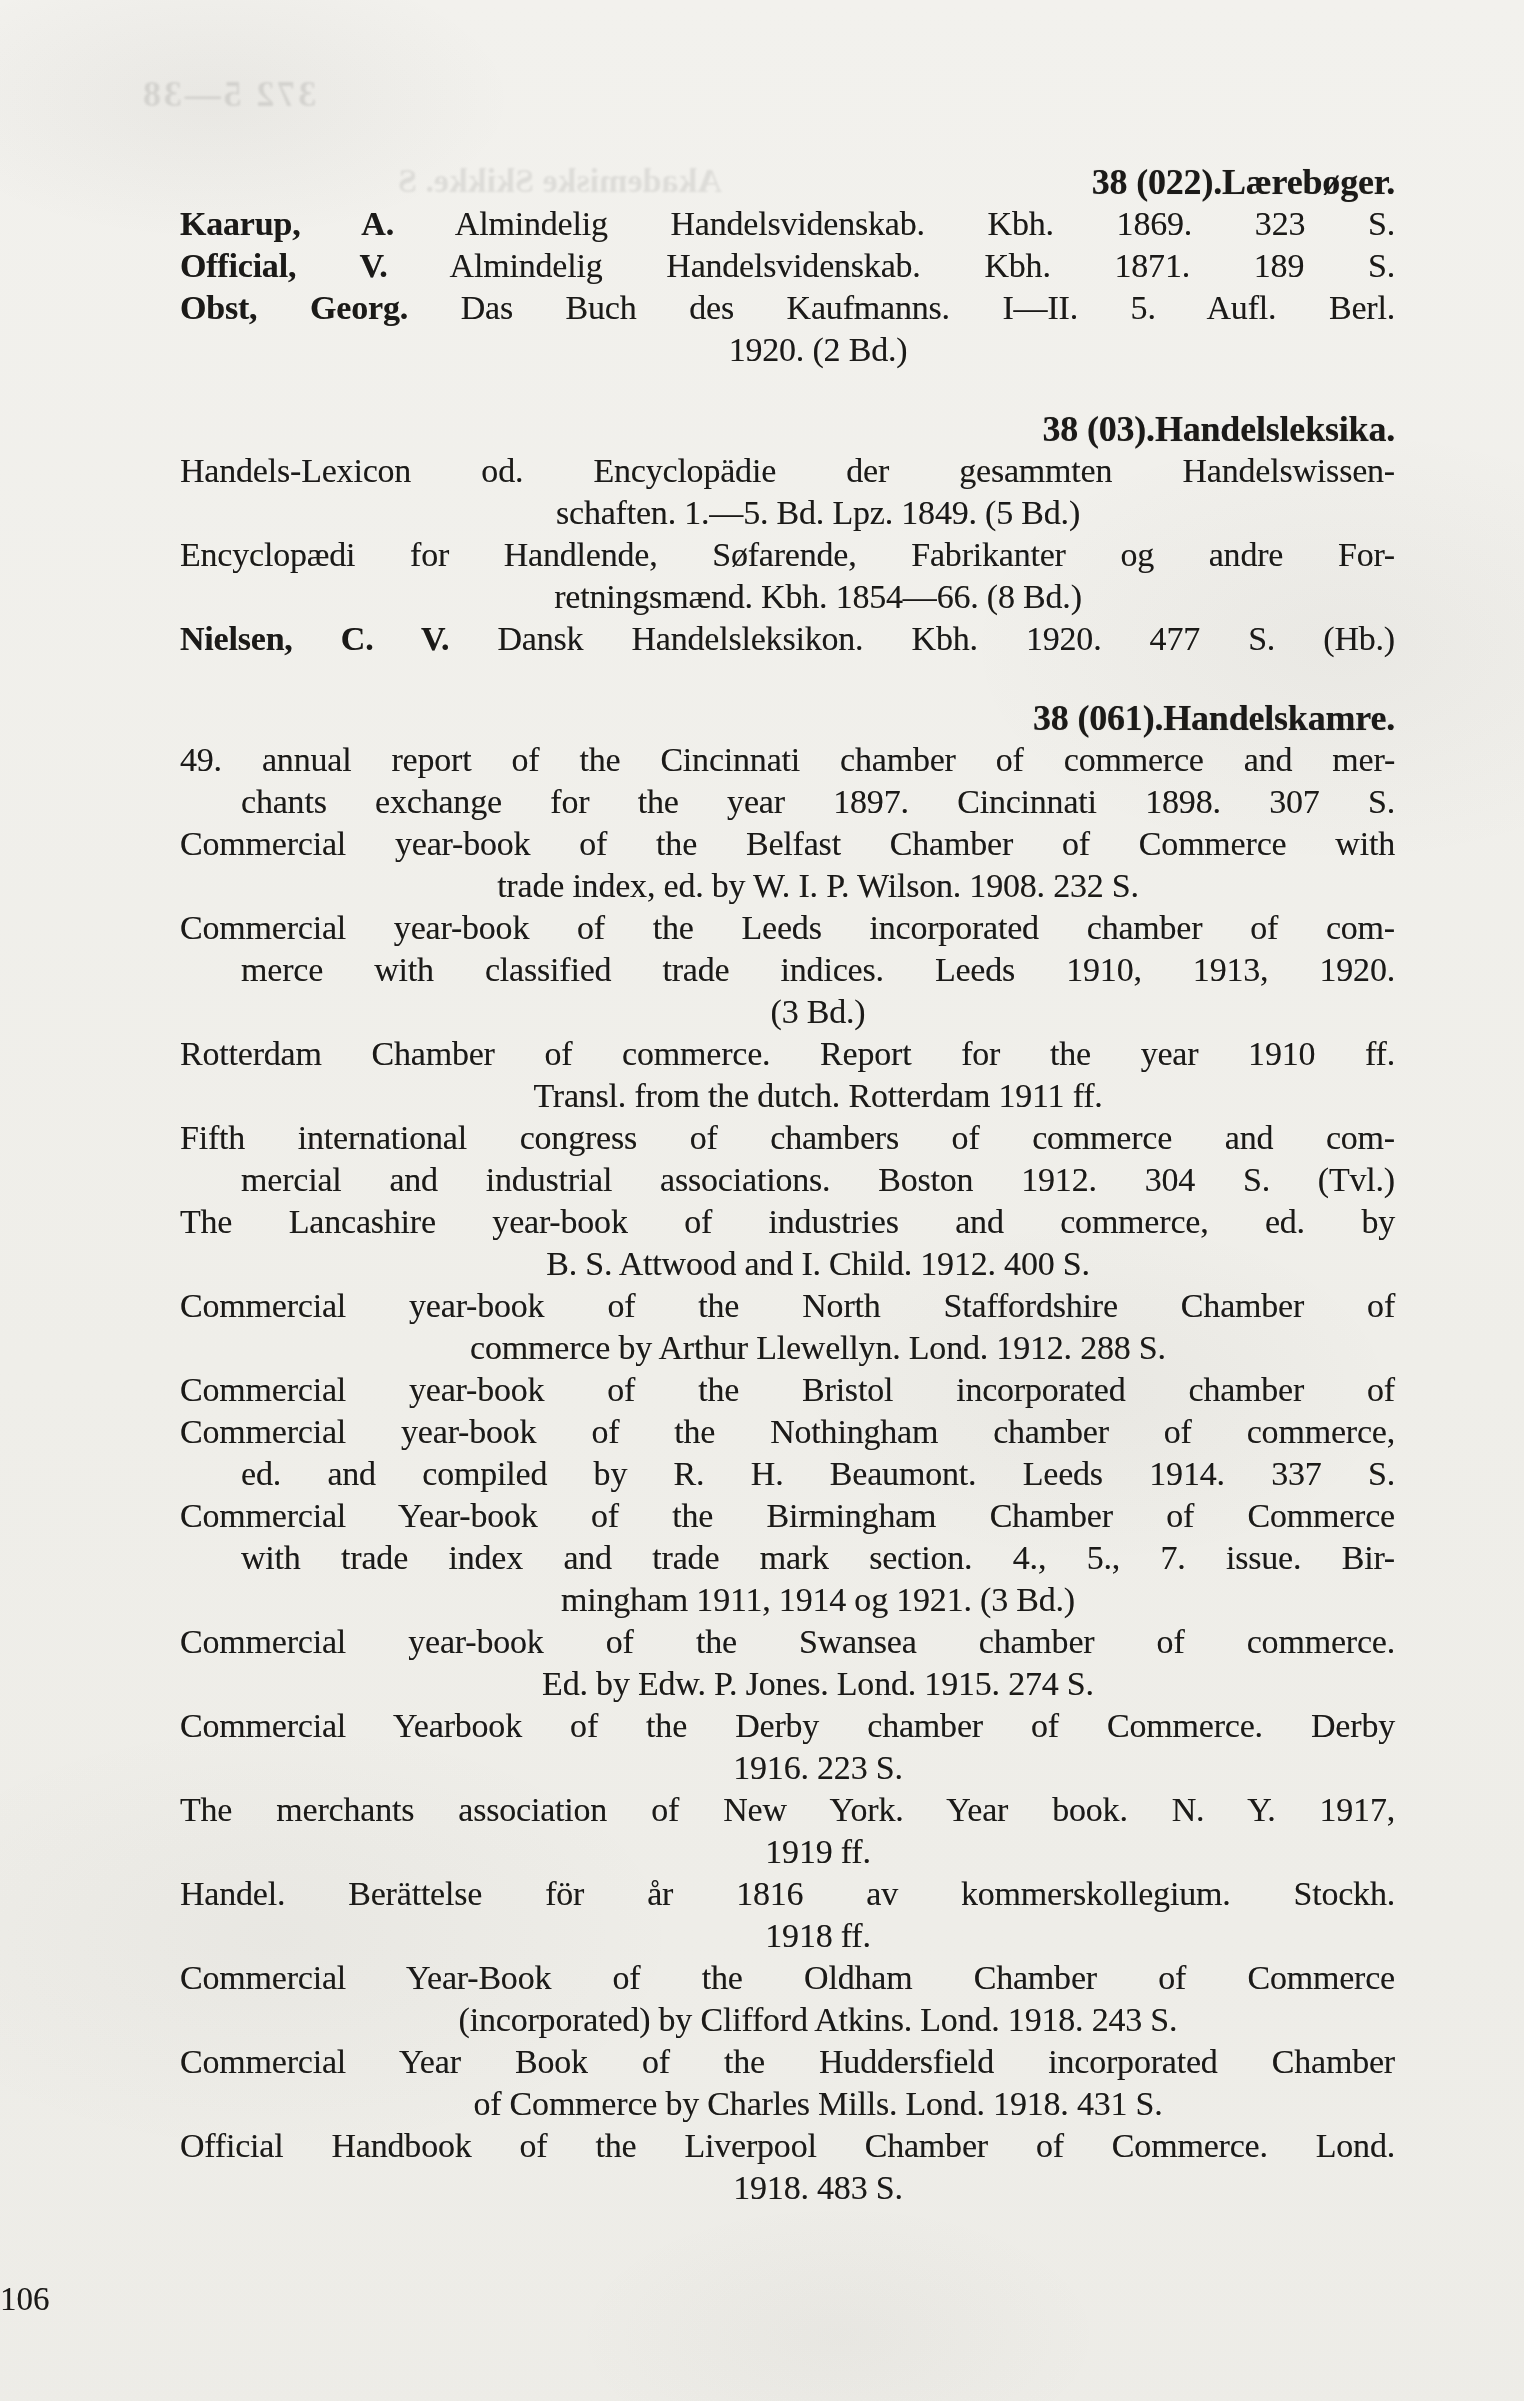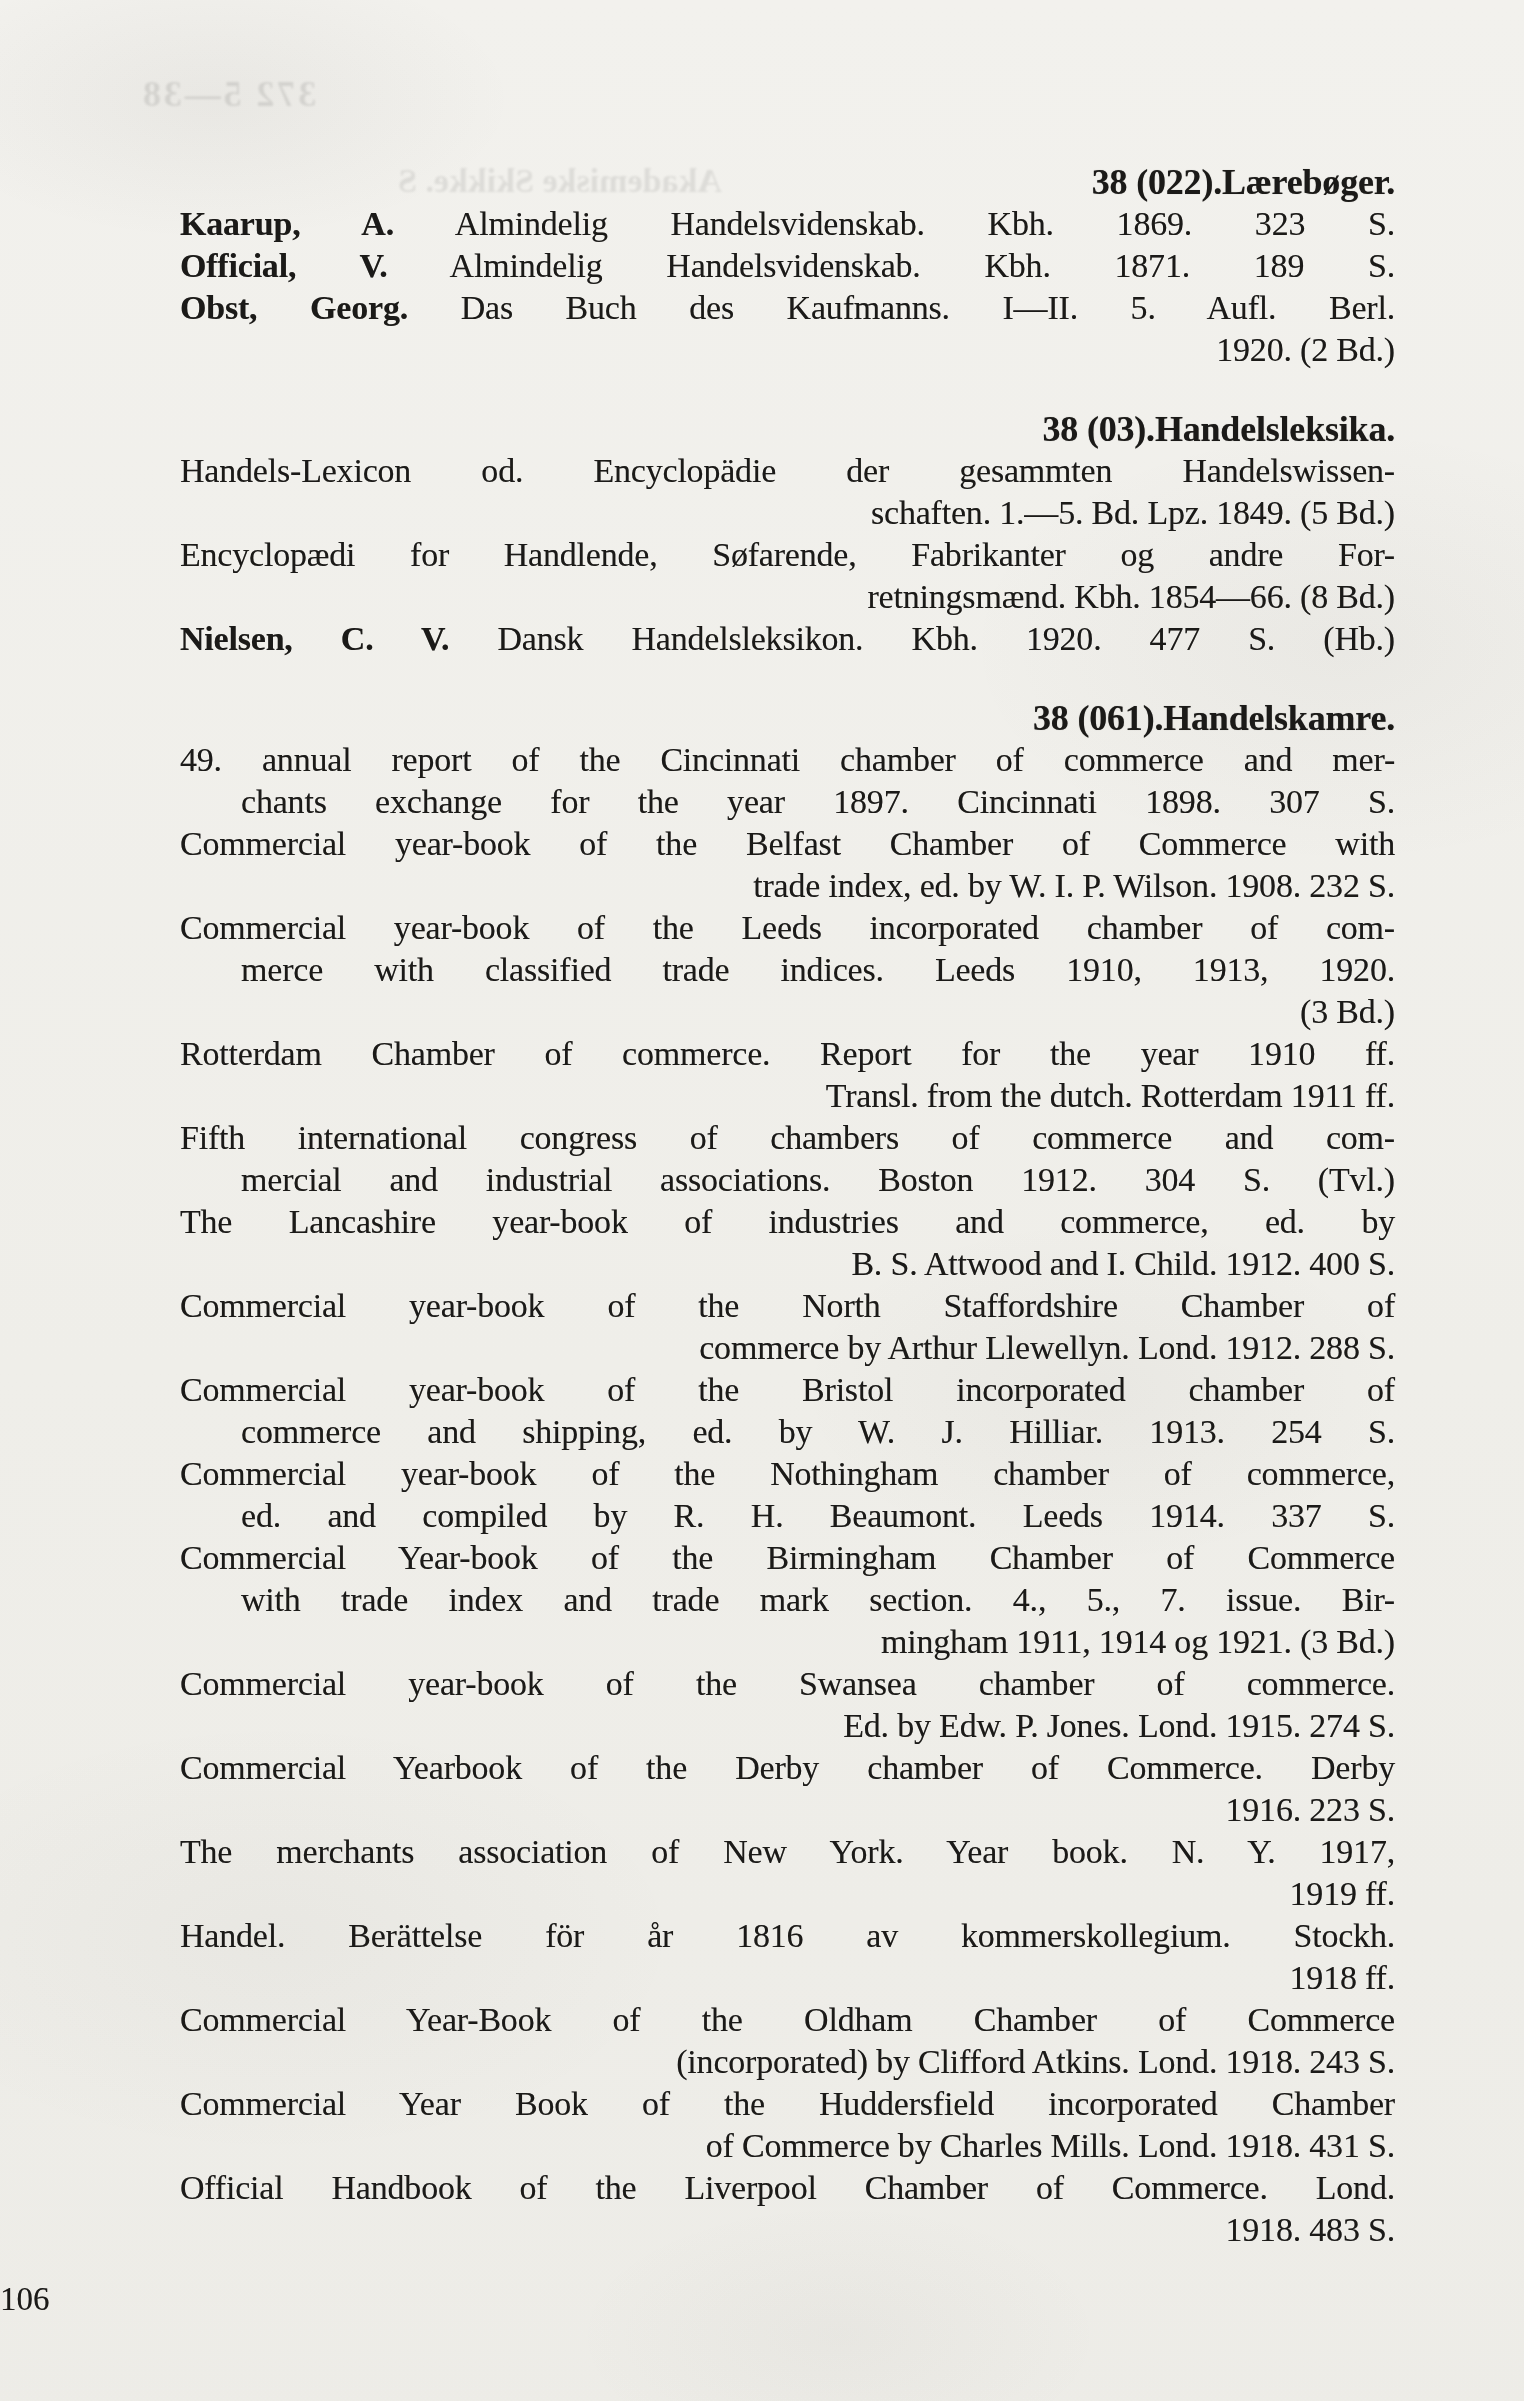--- a/index.html
+++ b/index.html
@@ -18,21 +18,21 @@
       linear-gradient(#f2f1ed,#efeee9 55%,#edece7);
   }
   .content{
     position:absolute;
     left:180px;top:161px;
     width:1215px;
   }
   .line{
     font-size:34px;
     line-height:42px;
-    text-align:right;
+    text-align:center;
     letter-spacing:-0.2px;
     text-shadow:0 0 0.6px rgba(25,22,20,0.4);
   }
   .line.just{text-align:justify;text-align-last:justify;}
   .line.indent{padding-left:61px;}
   .lead{font-weight:bold;}
   .sec-head{
     display:flex;justify-content:flex-end;align-items:baseline;
     font-weight:bold;
     font-size:36px;line-height:42px;
@@ -131,21 +131,20 @@
         <div class="entry">
           <div class="line just">The Lancashire year-book of industries and commerce, ed. by</div>
           <div class="line indent">B. S. Attwood and I. Child. 1912. 400 S.</div>
         </div>
         <div class="entry">
           <div class="line just">Commercial year-book of the North Staffordshire Chamber of</div>
           <div class="line indent">commerce by Arthur Llewellyn. Lond. 1912. 288 S.</div>
         </div>
         <div class="entry">
           <div class="line just">Commercial year-book of the Bristol incorporated chamber of</div>
-          <div class="line indent just">commerce and shipping, ed. by W. J. Hilliar. 1913. 254 S.</div>
         </div>
         <div class="entry">
           <div class="line just">Commercial year-book of the Nothingham chamber of commerce,</div>
           <div class="line indent just">ed. and compiled by R. H. Beaumont. Leeds 1914. 337 S.</div>
         </div>
         <div class="entry">
           <div class="line just">Commercial Year-book of the Birmingham Chamber of Commerce</div>
           <div class="line indent just">with trade index and trade mark section. 4., 5., 7. issue. Bir-</div>
           <div class="line indent">mingham 1911, 1914 og 1921. (3 Bd.)</div>
         </div>

